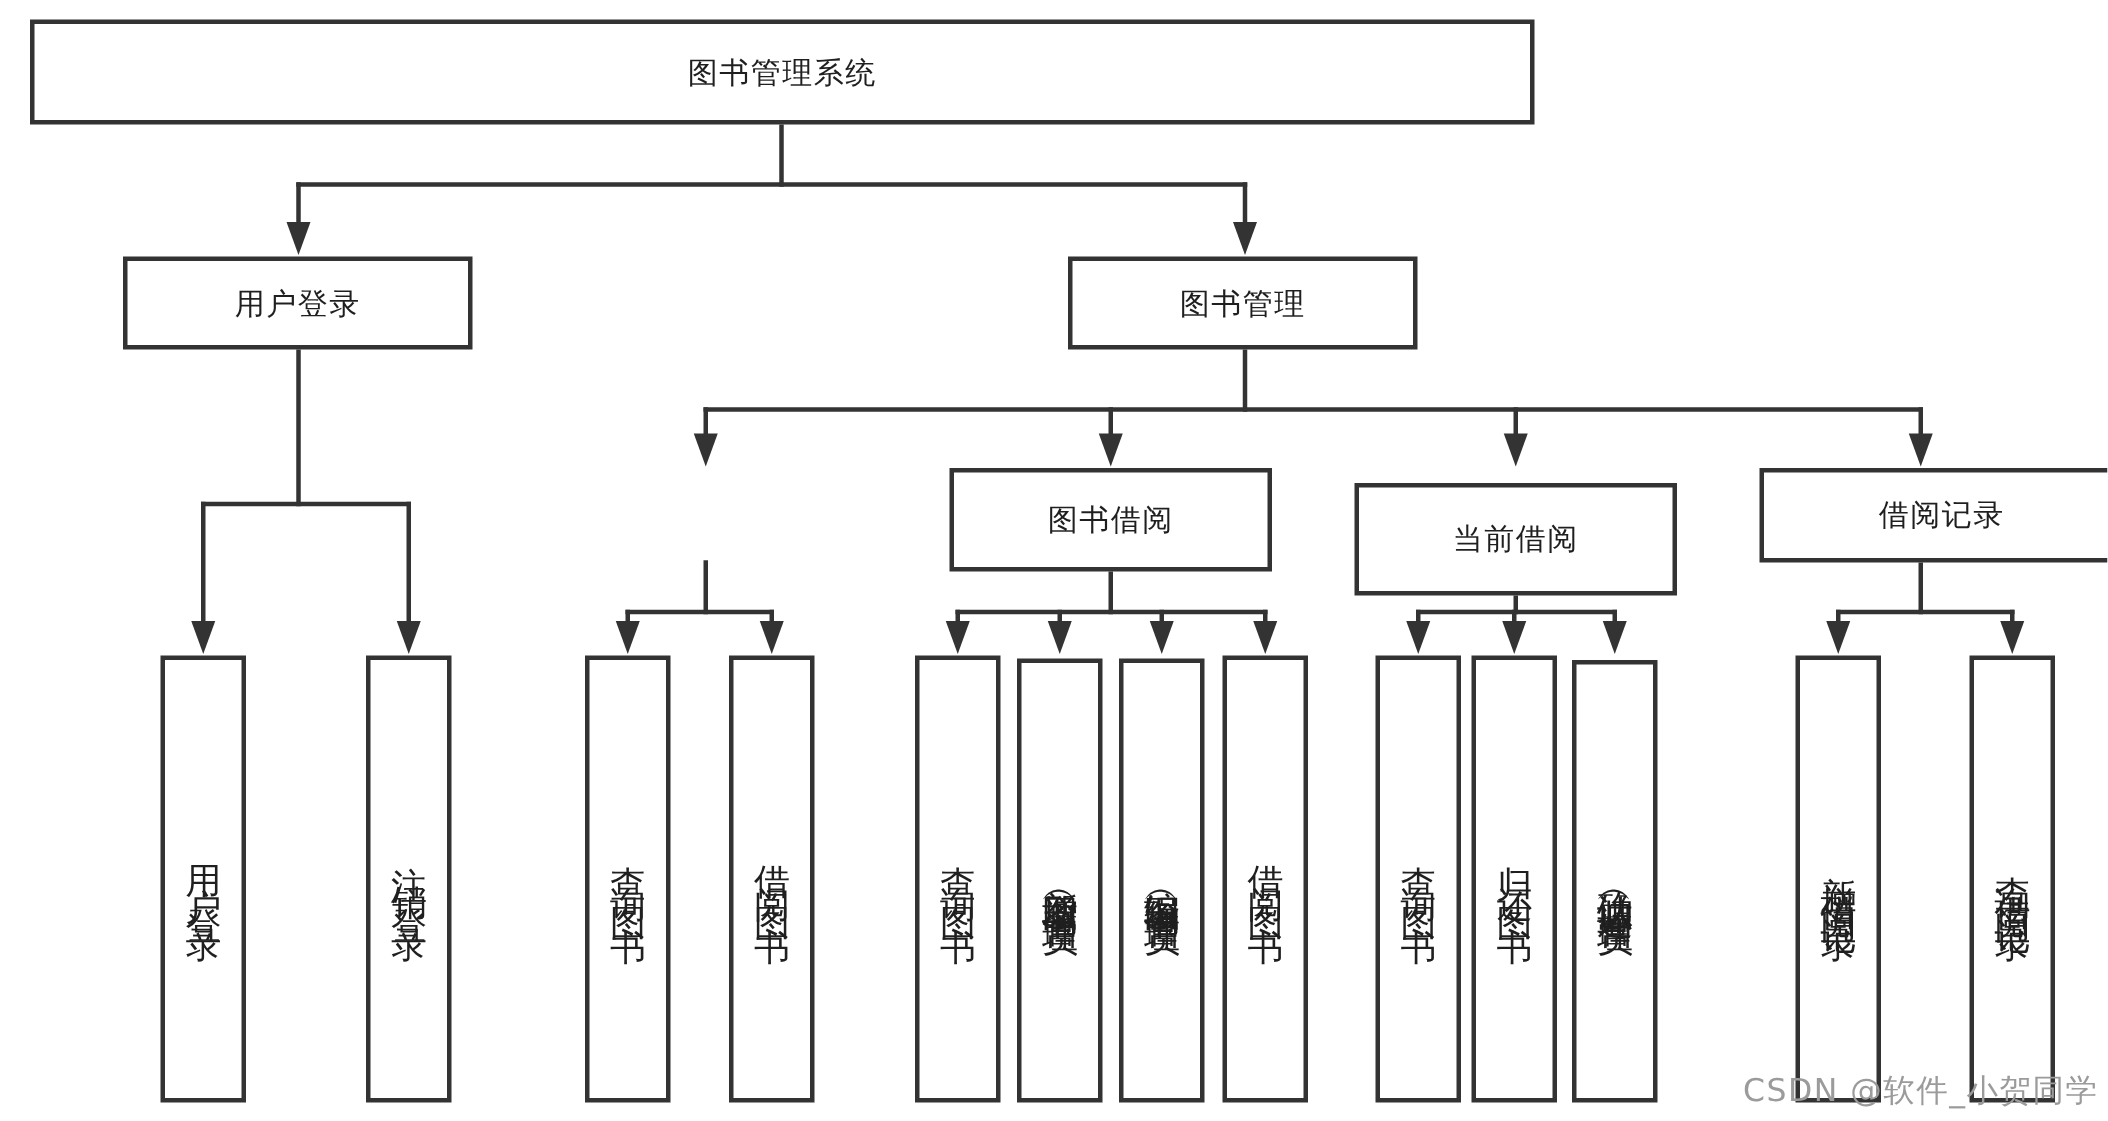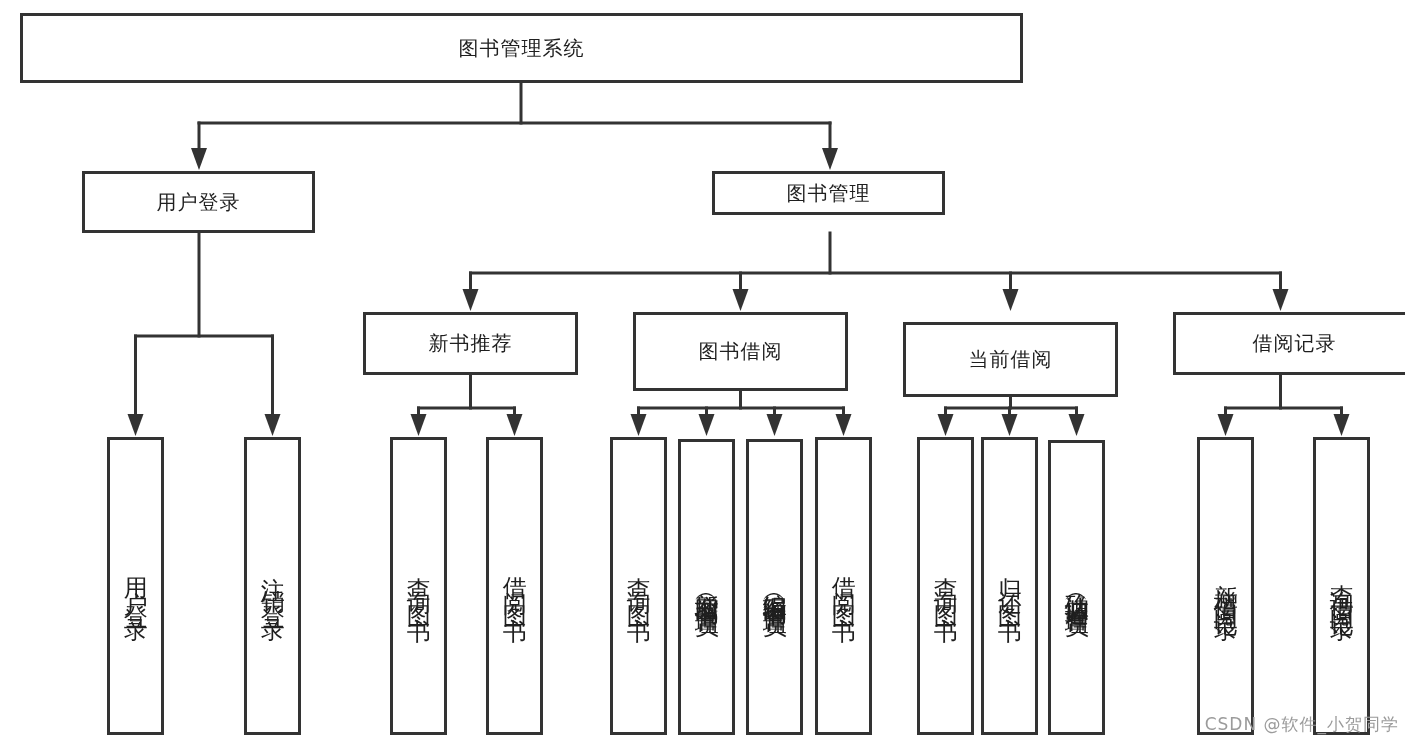--- a/index.html
+++ b/index.html
@@ -36,21 +36,21 @@
     writing-mode:vertical-rl;
     text-orientation:mixed;
     font-size:24px;
     line-height:1.1;
     color:var(--text);
     white-space:nowrap;
   }
   #watermark{
     position:absolute;
     right:6px;top:713px;
-    font-size:17px;
+    font-size:21px;
     color:var(--wm);
     letter-spacing:1px;
     z-index:5;
     white-space:nowrap;
   }
 </style>
 </head>
 <body>
 
 <div id="canvas">
@@ -110,28 +110,25 @@
       <polygon points="1333.5,414 1349.5,414 1341.5,436"></polygon>
     </svg>
 
   <div class="node h-node" style="left:20px;top:13px;width:1003px;height:70px;">
     <span>图书管理系统</span>
   </div>
 
   <div class="node h-node" style="left:82px;top:171px;width:233px;height:62px;">
     <span>用户登录</span>
   </div>
-  <div class="node h-node" style="left:712px;top:171px;width:233px;height:44px;">
+  <div class="node h-node" style="left:712px;top:171px;width:233px;height:62px;">
     <span>图书管理</span>
   </div>
 
-  <div class="node h-node" style="left:363px;top:312px;width:215px;height:63px;">
-    <span>新书推荐</span>
-  </div>
-  <div class="node h-node" style="left:633px;top:312px;width:215px;height:79px;">
+  <div class="node h-node" style="left:633px;top:312px;width:215px;height:69px;">
     <span>图书借阅</span>
   </div>
   <div class="node h-node" style="left:903px;top:312px;width:215px;height:75px;margin-top:10px;">
     <span>当前借阅</span>
   </div>
   <div class="node h-node" style="left:1173px;top:312px;width:243px;height:63px;">
     <span>借阅记录</span>
   </div>
 
   <div class="node v-node" style="left:107px;top:437px;width:57px;height:298px;">

